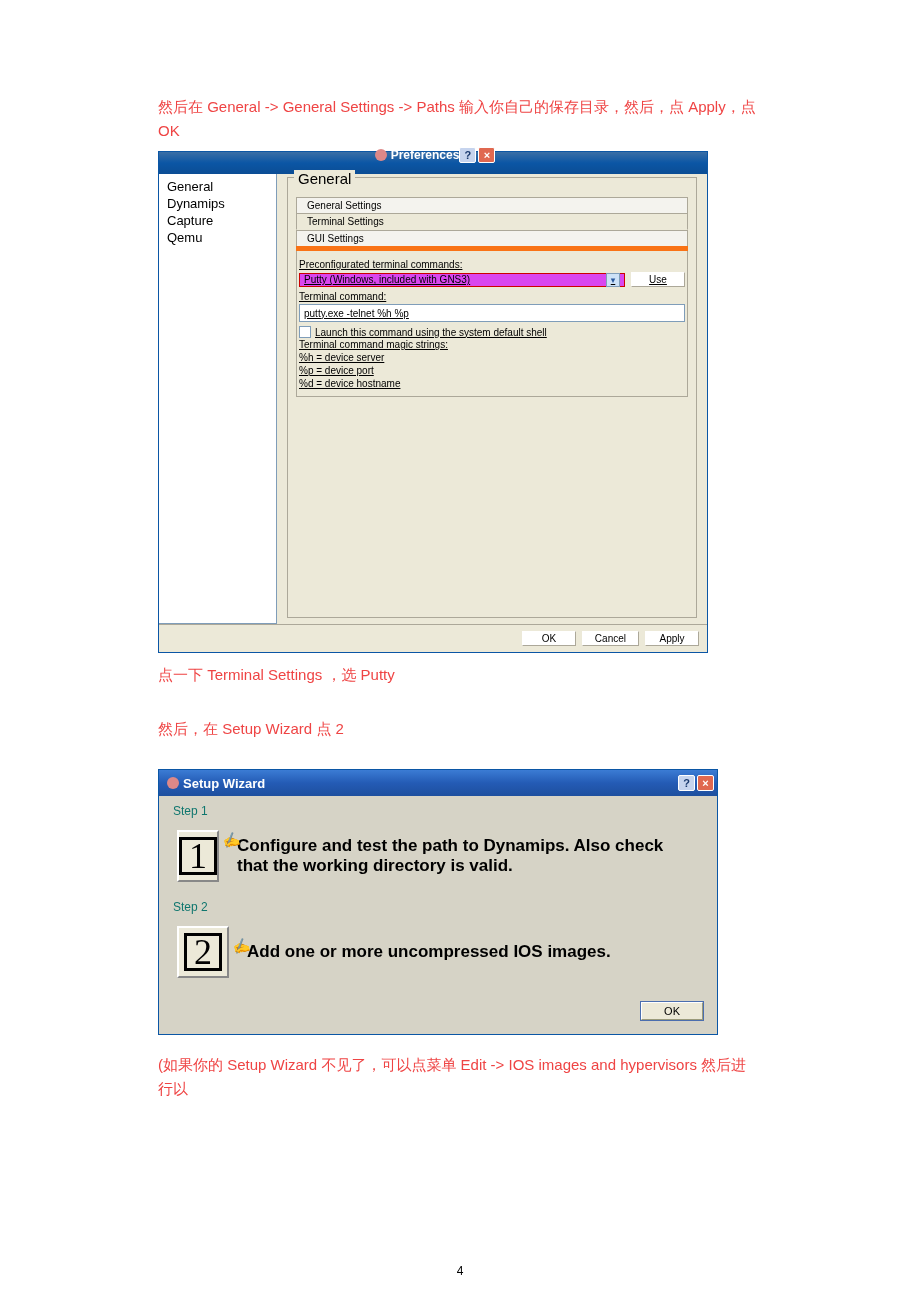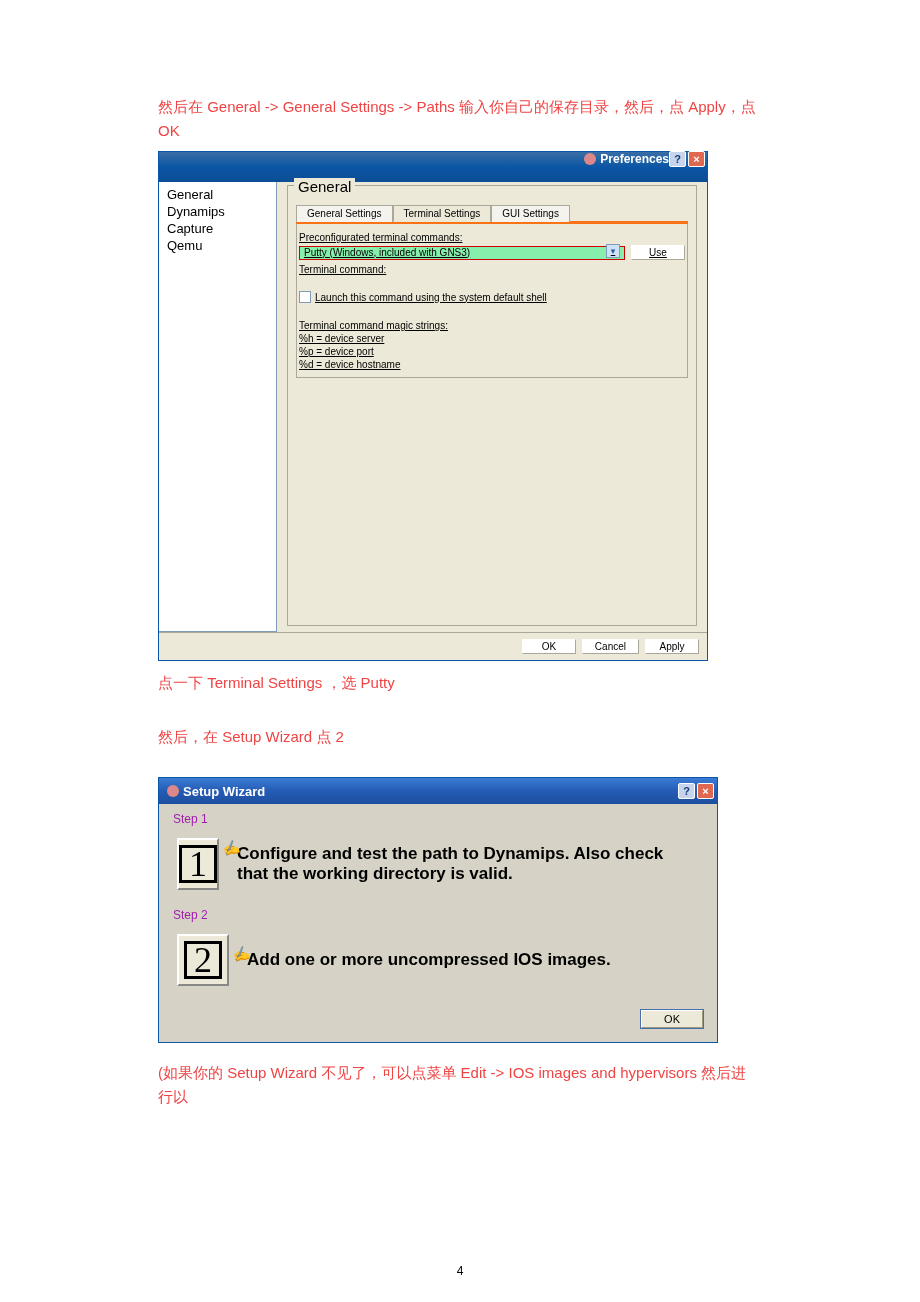--- a/index.html
+++ b/index.html
@@ -23,24 +23,24 @@
 
     
     .pref-dialog {
       width: 550px;
       border: 1px solid #0b56a5;
       background: #ece9d8;
       margin-bottom: 10px;
     }
     .titlebar {
       background: linear-gradient(to bottom, #3a6ea5, #0b56a5 50%, #0b4d94);
-      height: 30px;
+      height: 22px;
       display: flex;
       align-items: center;
-      justify-content: flex-end;
+      justify-content: center;
       padding: 0 2px 16px 6px;
       color: #fff;
       font-size: 12px;
       font-weight: bold;
     }
     .titlebar-icon { display:inline-flex; align-items:center; gap:4px; font-weight:bold; }
     .titlebar-buttons { display:flex; gap:2px; }
     .tbtn {
       width: 17px; height: 16px;
       border: 1px solid #fff;
@@ -82,23 +82,24 @@
       position: absolute;
       top: -8px; left: 6px;
       background: #ece9d8;
       font-family: "Microsoft Sans Serif", Arial, sans-serif;
       font-size: 15px;
       padding: 0 4px;
     }
     .tabbar {
       display:flex;
       margin-top: 12px;
-      border-bottom: 3px solid #f97316;
+      border-bottom: 6px solid #f97316;
       font-family: Tahoma, Arial, sans-serif;
       font-size: 10px;
+      flex-direction: column;
     }
     .tab {
       padding: 2px 10px;
       background: #f4f3ee;
       border: 1px solid #aca899;
       border-bottom: none;
       margin-right: 0;
       position: relative;
       top: 1px;
       cursor:default;
@@ -113,26 +114,26 @@
       font-family: Tahoma, Arial, sans-serif;
       font-size: 10px;
       border: 1px solid #aca899;
       border-top: none;
       text-decoration: underline;
     }
     .lbl { font-size: 10px; margin: 2px 0; color:#000; }
     .row { display:flex; gap:6px; align-items:center; margin-bottom: 4px; }
     .combo {
       flex:1;
-      background:#86efac;
+      background:#d946ef;
       border:1px solid #c00;
       font-size:10px;
       padding:1px 4px;
       height:14px;
-      display:flex; align-items:flex-end; justify-content:space-between;
+      display:flex; align-items:center; justify-content:space-between;
     }
     .combo .chev {
       background:#cde2f7;
       border:1px solid #7f9db9;
       width:14px; height:14px;
       display:flex; align-items:center; justify-content:center;
       font-size:9px; color:#2c5a9e;
     }
     .winbtn {
       font-family: Tahoma, Arial, sans-serif;
@@ -148,23 +149,23 @@
     .textfield {
       width:100%;
       background:#fff;
       border:1px solid #7f9db9;
       font-size:10px;
       padding:1px 4px;
       height:18px;
       display:flex; align-items:center;
       font-family: Tahoma, Arial, sans-serif;
     }
-    .checkbox-row { display:flex; align-items:center; gap:4px; font-size:10px; margin-top:16px; }
+    .checkbox-row { display:flex; align-items:center; gap:4px; font-size:10px; margin-top:4px; }
     .cbx { width:12px; height:12px; border:1px solid #7f9db9; background:#fff; display:inline-block; }
-    .magic { font-size:10px; margin-top:16px; line-height:1.3; }
+    .magic { font-size:10px; margin-top:0; line-height:1.3; }
 
     .pref-footer {
       background:#ece9d8;
       display:flex;
       justify-content:flex-end;
       gap:6px;
       padding:6px 8px;
       border-top:1px solid #aca899;
     }
 
@@ -181,21 +182,21 @@
       display:flex; align-items:center; justify-content:space-between;
       padding:0 3px 0 8px;
       color:#fff; font-size:13px; font-weight:bold;
     }
     .wizard-body {
       background: #d6d3c6;
       padding: 6px 14px 14px 14px;
       font-family: Tahoma, Arial, sans-serif;
     }
     .grp-lab {
-      color: #a21caf;
+      color: #0f766e;
       font-size: 12px;
       padding: 2px 0 4px 0;
     }
     .step-row { display:flex; align-items:center; gap:18px; padding: 8px 4px 16px 4px; }
     .step-btn {
       width: 52px; height: 52px;
       background:#ece9d8;
       border: 2px solid #888; border-top-color:#fff; border-left-color:#fff;
       display:flex; align-items:center; justify-content:center;
       font-family: "Times New Roman", serif;
@@ -280,20 +281,23 @@
           <div class="tab-pane">
             <div class="lbl">Preconfigurated terminal commands:</div>
             <div class="row">
               <div class="combo">
                 <span>Putty (Windows, included with GNS3)</span>
                 <span class="chev">▾</span>
               </div>
               <div class="winbtn">Use</div>
             </div>
             <div class="lbl">Terminal command:</div>
+            <div class="textfield">
+              <span>putty.exe -telnet %h %p</span>
+            </div>
             <div class="checkbox-row">
               <span class="cbx"></span>
               <span>Launch this command using the system default shell</span>
             </div>
             <div class="magic">
               <div>Terminal command magic strings:</div>
               <div>%h = device server</div>
               <div>%p = device port</div>
               <div>%d = device hostname</div>
             </div>

